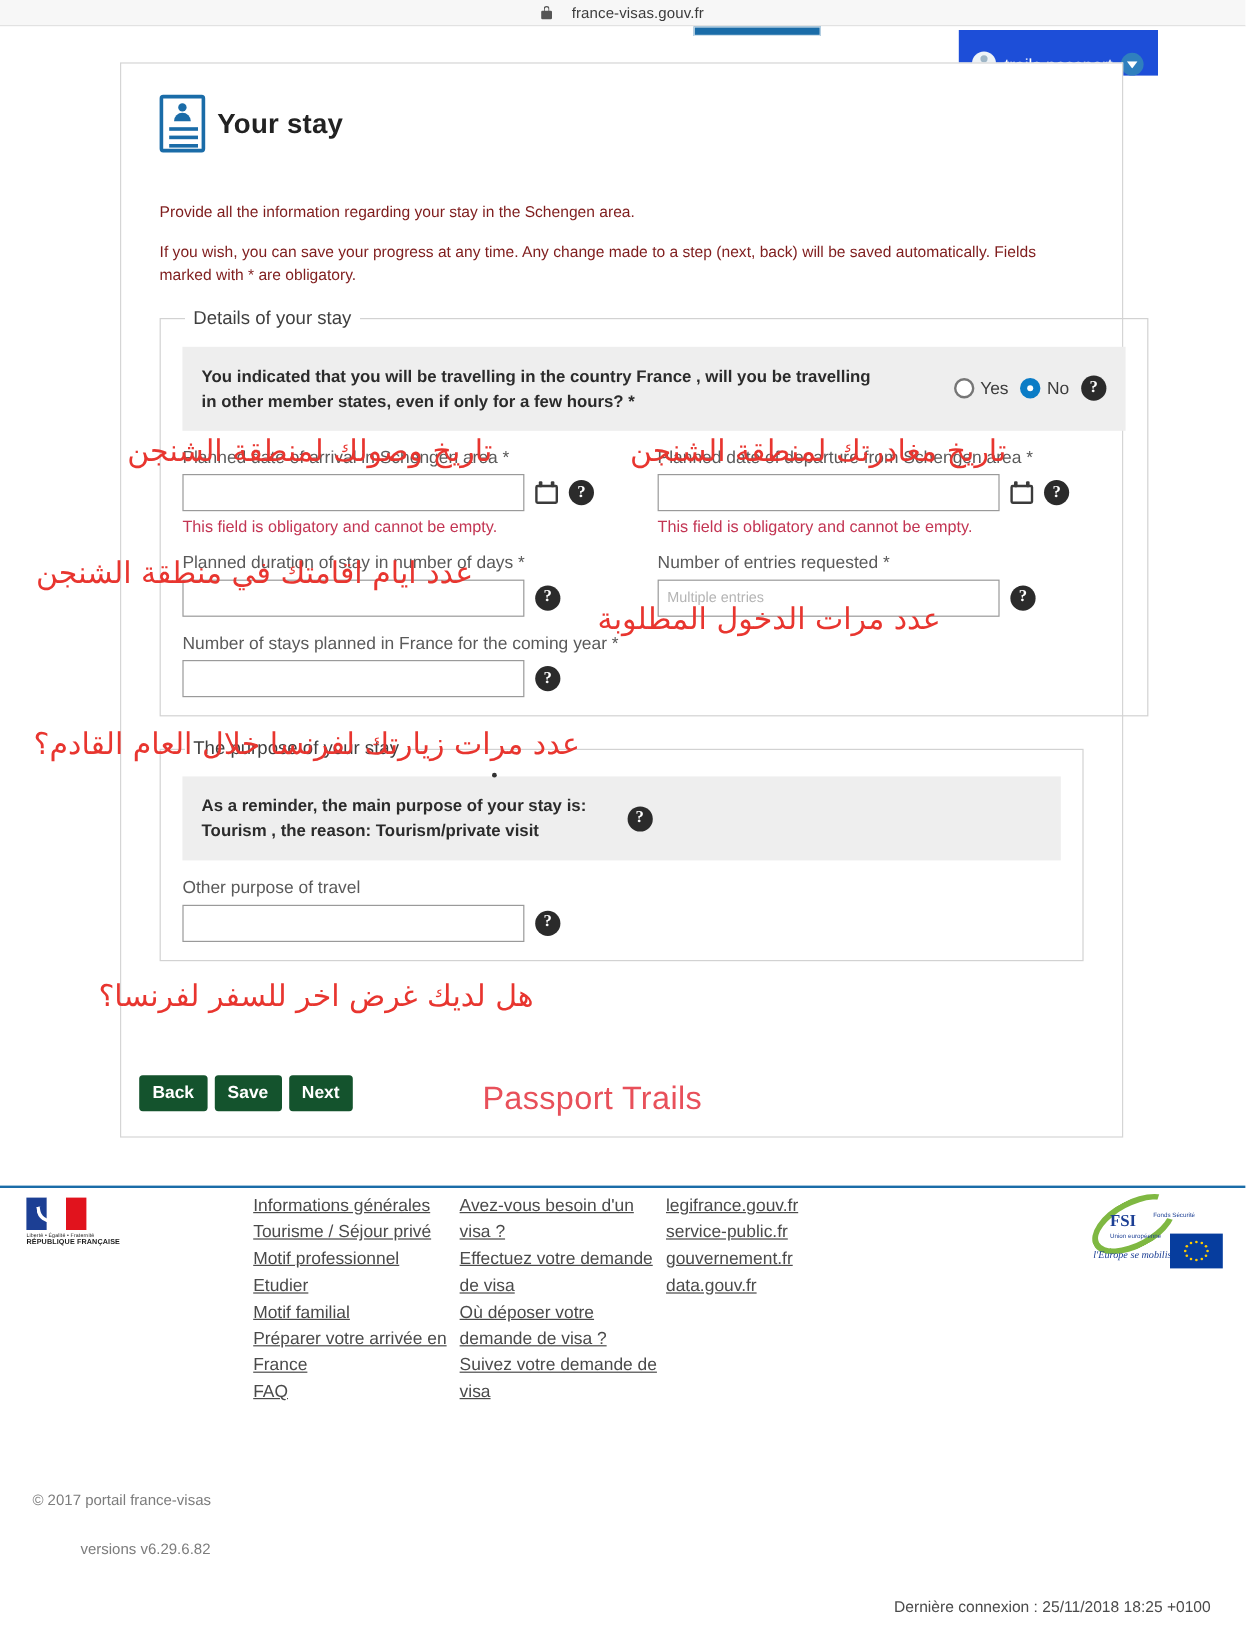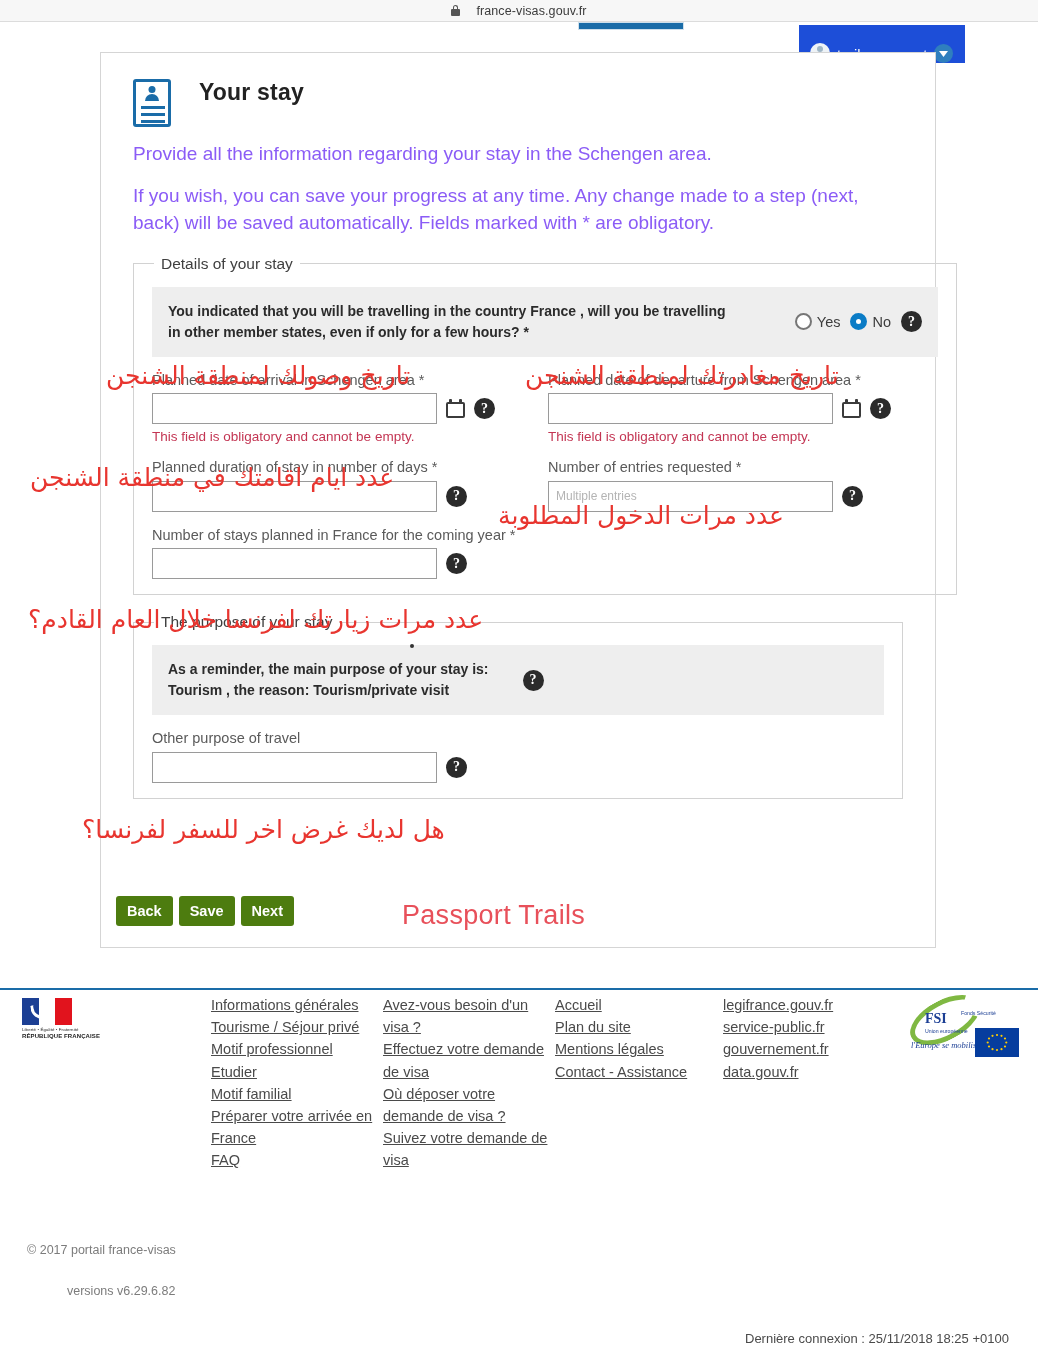--- a/index.html
+++ b/index.html
@@ -51,32 +51,32 @@
   }
   .caret-btn svg{ display:block; }
 
   
   .card{
     position:absolute; left:100px; top:52px; width:836px; height:896px;
     background:#fff; border:1px solid #d5d5d5; border-top:1px solid #d5d5d5;
   }
   .card-inner{ padding:18px 32px 0 32px; }
 
-  .page-head{ display:flex; gap:28px; margin-top:8px; }
+  .page-head{ display:flex; align-items:center; gap:10px; margin-top:8px; }
   .stay-icon{
     width:38px; height:48px; border:3px solid #1a6ca8; border-radius:3px; position:relative; flex:none;
   }
   .stay-icon .head{ position:absolute; left:50%; transform:translateX(-50%); top:4px; width:7px; height:7px; border-radius:50%; background:#1a6ca8;}
   .stay-icon .shoulders{ position:absolute; left:50%; transform:translateX(-50%); top:12px; width:14px; height:7px; border-radius:7px 7px 0 0; background:#1a6ca8;}
   .stay-icon .l1{ position:absolute; left:5px; top:24px; width:24px; height:3px; background:#1a6ca8;}
   .stay-icon .l2{ position:absolute; left:5px; top:31px; width:24px; height:3px; background:#1a6ca8;}
   .stay-icon .l3{ position:absolute; left:5px; top:38px; width:24px; height:3px; background:#1a6ca8;}
   .page-title{ font-size:23px; font-weight:bold; color:#222; letter-spacing:.2px; }
 
-  .intro{ margin-top:13px; font-size:19px; color:#8b5cf6; line-height:1.45; }
+  .intro{ margin-top:41px; font-size:13px; color:#7f1d1d; line-height:1.45; }
   .intro p{ margin:0 0 14px 0; }
 
   
   fieldset.box{
     margin:18px 0 0 0; padding:14px 18px 15px 18px;
     border:1px solid #d2d2d2; position:relative;
   }
   fieldset.box > legend{
     font-size:15.5px; color:#3f3f3f; padding:0 7px; margin-left:2px;
   }
@@ -136,21 +136,21 @@
   .ar-other{ left:82px; top:815px; font-size:25px; }
 
   .watermark{
     position:absolute; left:402px; top:900px; font-size:27px; color:#e8505a;
     font-family:"Liberation Sans", sans-serif; letter-spacing:.3px;
   }
 
   
   .actions{ position:absolute; left:116px; top:896px; display:flex; gap:6px; }
   .btn{
-    background:#4d7c0f; color:#fff; border:none; border-radius:3px;
+    background:#14532d; color:#fff; border:none; border-radius:3px;
     font-family:"Liberation Sans", sans-serif; font-size:14.5px; font-weight:bold;
     padding:7px 11px; cursor:pointer;
   }
 
   
   .footer-rule{ position:absolute; left:0; top:988px; width:1038px; height:2px; background:#1a6ca8; }
   .footer{ position:absolute; left:0; top:990px; width:1038px; }
 
   .rf-logo{ position:absolute; left:22px; top:8px; width:50px; }
   .rf-flag{ width:50px; height:27px; display:flex; position:relative; }
@@ -394,26 +394,20 @@
       <a href="#">Motif familial</a>
       <a href="#">Préparer votre arrivée en France</a>
       <a href="#">FAQ</a>
     </div>
     <div class="fcol">
       <a href="#">Avez-vous besoin d'un visa ?</a>
       <a href="#">Effectuez votre demande de visa</a>
       <a href="#">Où déposer votre demande de visa ?</a>
       <a href="#">Suivez votre demande de visa</a>
     </div>
-    <div class="fcol c3">
-      <a href="#">Accueil</a>
-      <a href="#">Plan du site</a>
-      <a href="#">Mentions légales</a>
-      <a href="#">Contact - Assistance</a>
-    </div>
     <div class="fcol">
       <a href="#">legifrance.gouv.fr</a>
       <a href="#">service-public.fr</a>
       <a href="#">gouvernement.fr</a>
       <a href="#">data.gouv.fr</a>
     </div>
   </div>
 
   <div class="copyright">© 2017 portail france-visas</div>
   <div class="versions">versions v6.29.6.82</div>

